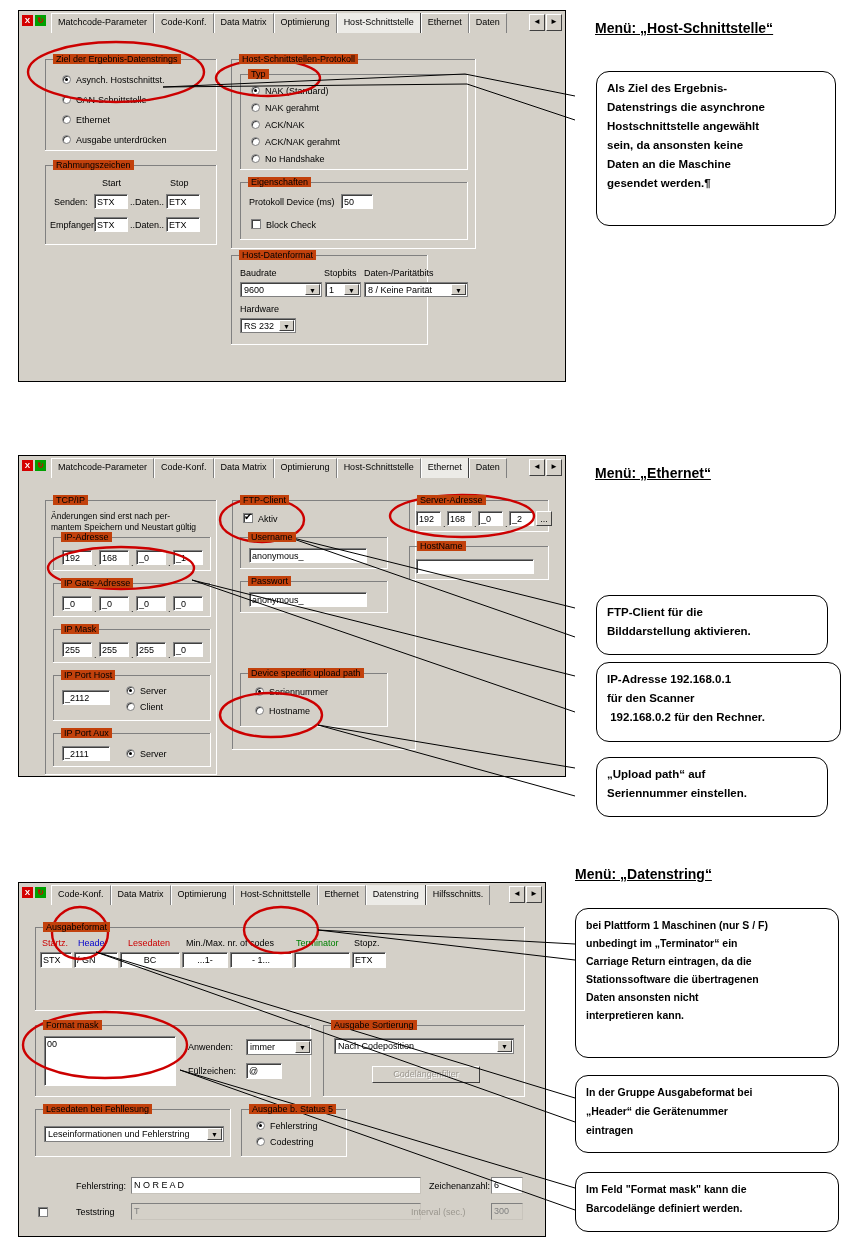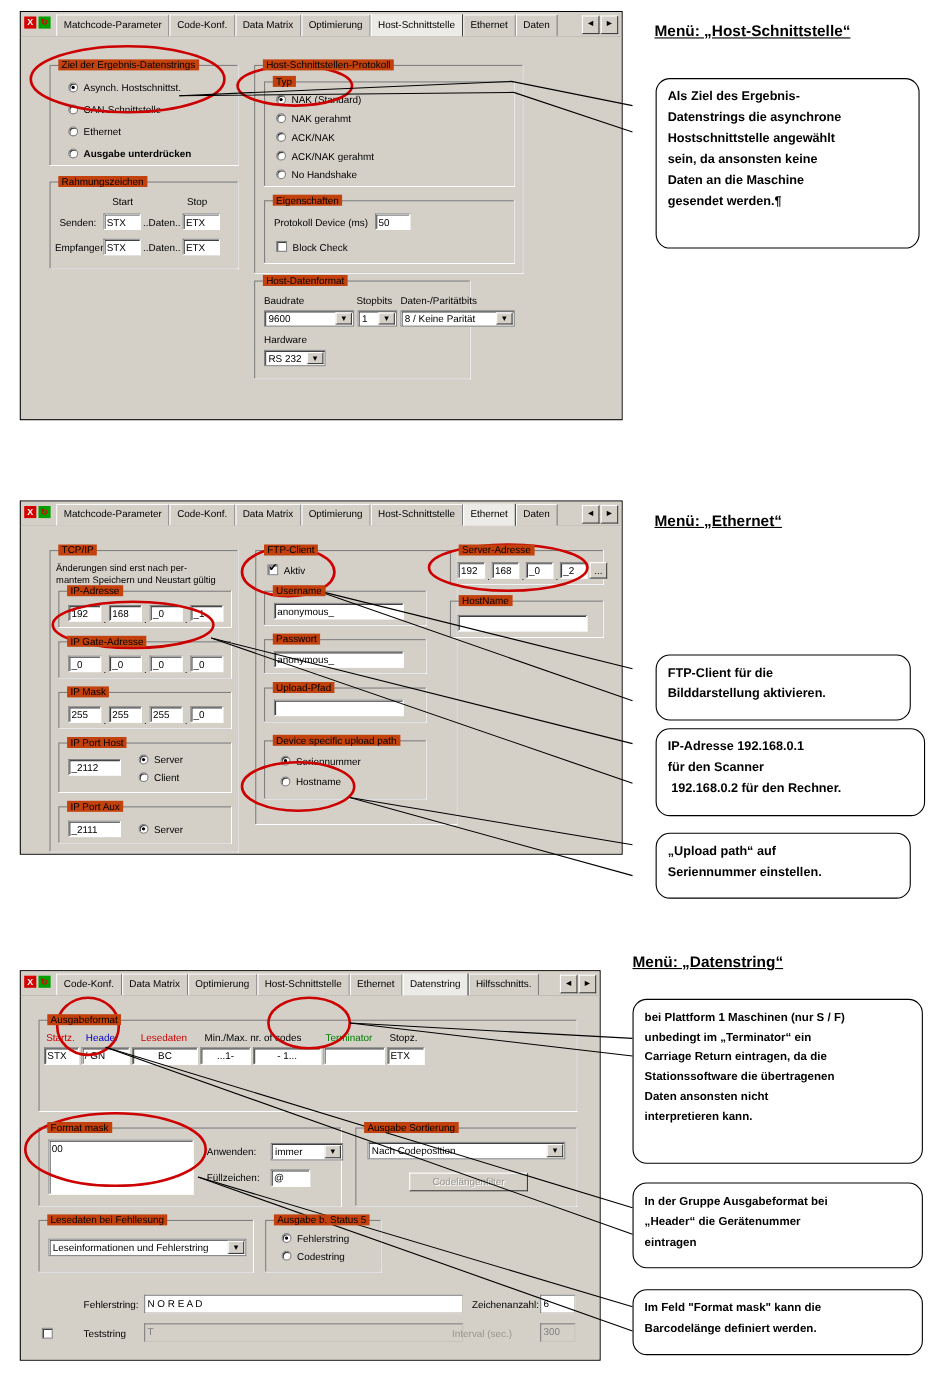--- a/index.html
+++ b/index.html
@@ -78,21 +78,21 @@
       <div class="spinbtn">►</div>
     </div>
   </div>
   <div class="body">
 
     <div class="gb" style="left:26px;top:26px;width:172px;height:92px;">
       <div class="gbt">Ziel der Ergebnis-Datenstrings</div>
       <div class="radio on" style="left:16px;top:14px;">Asynch. Hostschnittst.</div>
       <div class="radio" style="left:16px;top:34px;">CAN-Schnittstelle</div>
       <div class="radio" style="left:16px;top:54px;">Ethernet</div>
-      <div class="radio" style="left:16px;top:74px;font-weight:bold;">Ausgabe unterdrücken</div>
+      <div class="radio" style="left:16px;top:74px;">Ausgabe unterdrücken</div>
     </div>
 
     <div class="gb" style="left:26px;top:132px;width:172px;height:80px;">
       <div class="gbt">Rahmungszeichen</div>
       <div class="lbl" style="left:56px;top:12px;">Start</div>
       <div class="lbl" style="left:124px;top:12px;">Stop</div>
       <div class="lbl" style="left:8px;top:31px;">Senden:</div>
       <div class="tf" style="left:48px;top:28px;width:34px;height:15px;">STX</div>
       <div class="lbl" style="left:84px;top:31px;">..Daten..</div>
       <div class="tf" style="left:120px;top:28px;width:34px;height:15px;">ETX</div>
@@ -226,24 +226,20 @@
     <div class="gb" style="left:213px;top:22px;width:184px;height:250px;">
       <div class="gbt">FTP-Client</div>
       <div class="chk on" style="left:10px;top:12px;">Aktiv</div>
       <div class="gb" style="left:7px;top:36px;width:148px;height:32px;">
         <div class="gbt">Username</div>
         <div class="tf" style="left:8px;top:10px;width:118px;height:15px;">anonymous_</div>
       </div>
       <div class="gb" style="left:7px;top:80px;width:148px;height:32px;">
         <div class="gbt">Passwort</div>
         <div class="tf" style="left:8px;top:10px;width:118px;height:15px;">anonymous_</div>
-      </div>
-      <div class="gb" style="left:7px;top:124px;width:148px;height:32px;">
-        <div class="gbt">Upload-Pfad</div>
-        <div class="tf" style="left:8px;top:10px;width:118px;height:15px;"></div>
       </div>
       <div class="gb" style="left:7px;top:172px;width:148px;height:54px;">
         <div class="gbt">Device specific upload path</div>
         <div class="radio on" style="left:14px;top:12px;">Seriennummer</div>
         <div class="radio" style="left:14px;top:31px;">Hostname</div>
       </div>
     </div>
 
     <div class="gb" style="left:390px;top:22px;width:140px;height:32px;">
       <div class="gbt">Server-Adresse</div>

